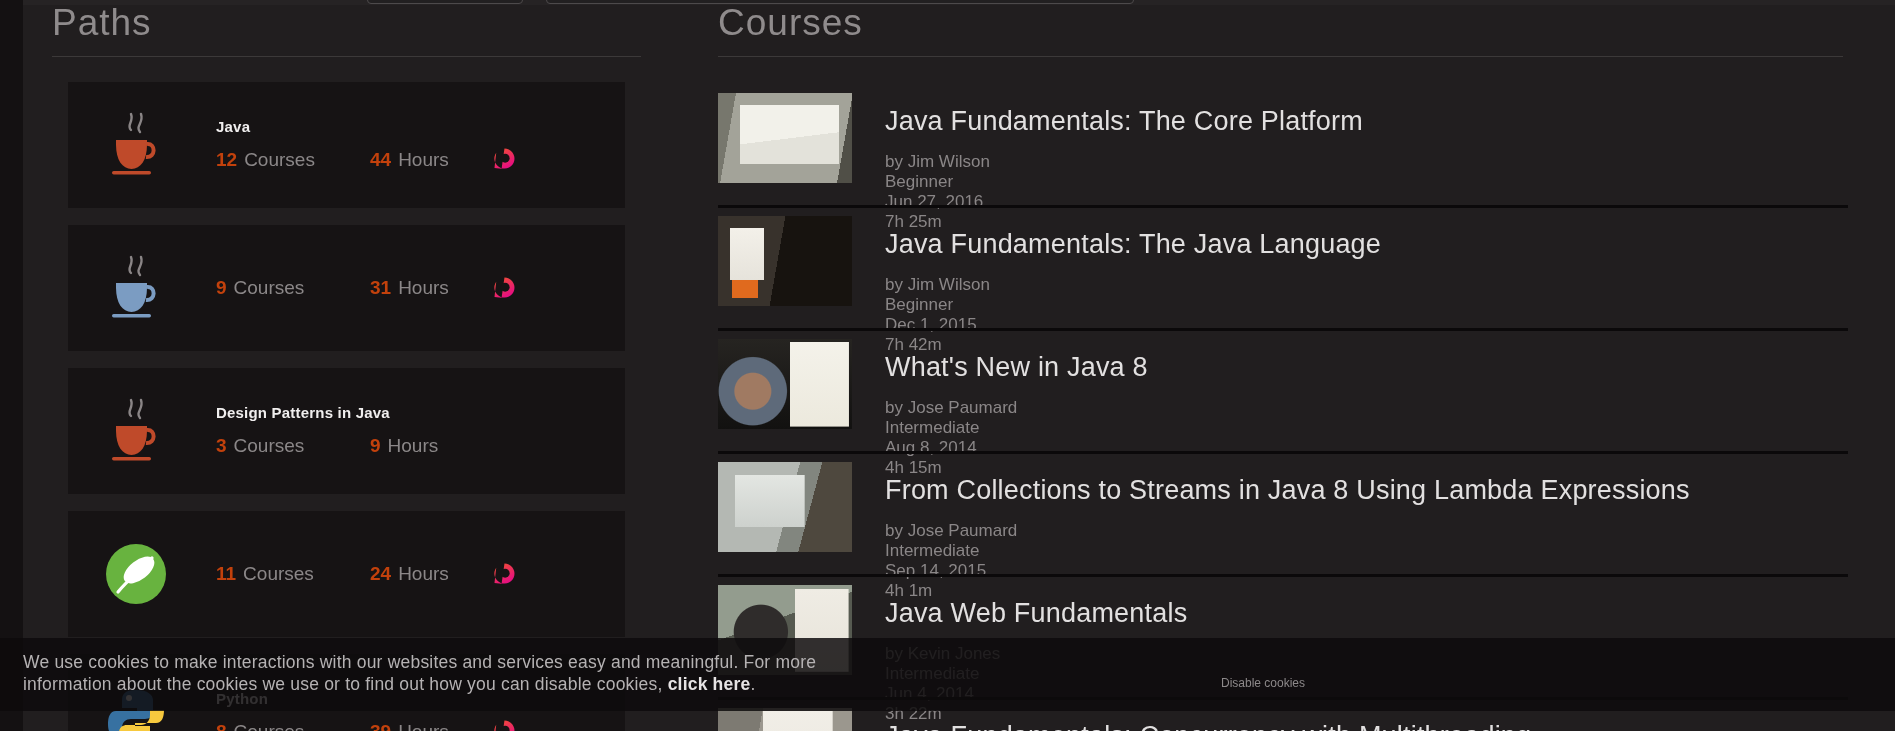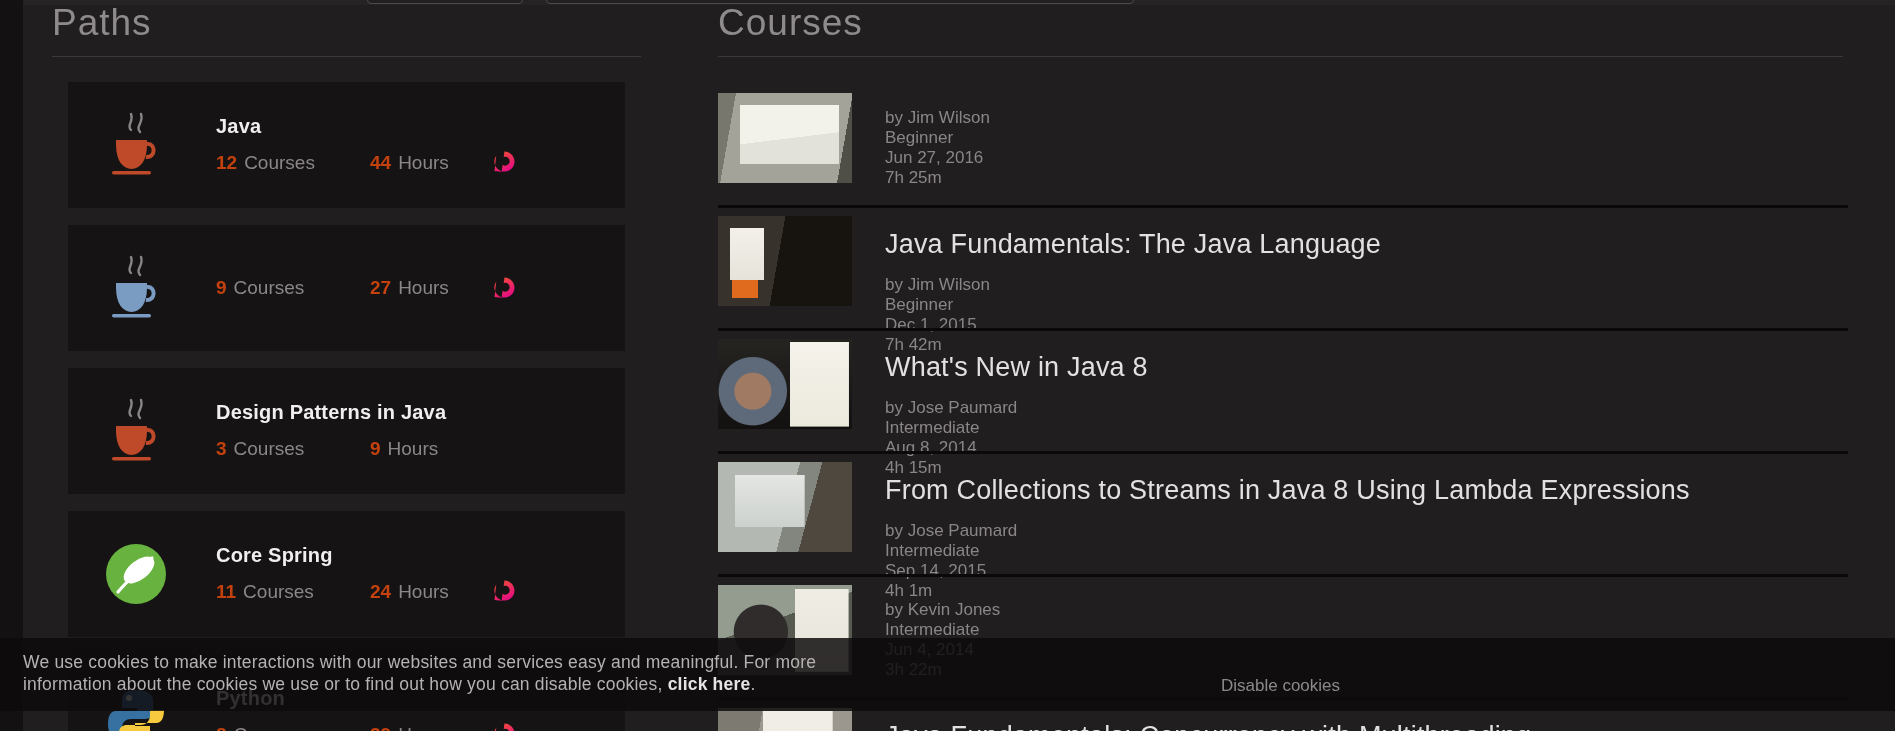--- a/index.html
+++ b/index.html
@@ -25,21 +25,21 @@
   .rule.courses-rule { left:718px; width:1125px; }
 
   
   .pcard {
     position:absolute; left:68px; width:557px; height:126px;
     background:#161314; display:flex; align-items:center; padding-left:36px;
     cursor:pointer;
   }
   .picon { width:64px; display:flex; justify-content:center; flex-shrink:0; }
   .pinfo { margin-left:48px; }
-  .ptitle { font-size:20px; font-weight:700; color:#f0eeee; margin-bottom:12px; letter-spacing:.2px; }
+  .ptitle { font-size:15px; font-weight:700; color:#f0eeee; margin-bottom:12px; letter-spacing:.2px; }
   .pmeta { display:flex; align-items:center; font-size:19px; color:#8b8788; }
   .pmeta .grp1 { width:154px; }
   .pmeta .grp2 { width:122px; }
   .pmeta .num { color:#c2410c; font-weight:700; margin-right:7px; }
   .badge { width:23px; height:25px; flex-shrink:0; }
   .badge.hidden { visibility:hidden; }
 
   
   .crow { position:absolute; left:718px; width:1130px; height:113px; }
   .thumb { position:absolute; left:0; top:0; width:134px; height:90px; cursor:pointer; }
@@ -75,21 +75,21 @@
       linear-gradient(#f1eee7,#eae6dc) 70% 50%/52% 94% no-repeat,
       linear-gradient(100deg,#7d7a72 0 30%,#9b978e 30%); }
 
   
   .cookie {
     position:absolute; left:0; top:638px; width:100%; height:73px;
     background:rgba(13,11,12,0.84); z-index:5;
   }
   .cookie-text { position:absolute; left:23px; top:13px; font-size:17.5px; line-height:22px; color:#b5b2b3; letter-spacing:.2px; }
   .cookie-link { color:#e6e3e4; font-weight:700; cursor:pointer; }
-  .disable-link { position:absolute; left:1221px; top:38px; font-size:17px; color:#8d898a; cursor:pointer; }
+  .disable-link { position:absolute; left:1221px; top:38px; font-size:12px; color:#8d898a; cursor:pointer; }
   .accept-btn {
     position:absolute; left:1376px; top:26px; width:494px; height:61px;
     background:transparent; border:2.5px solid #ef2490; border-radius:8px;
     color:#ef2490; font-size:20px; font-weight:700; letter-spacing:.6px;
     font-family:inherit; cursor:pointer;
   }
 </style>
 </head>
 <body>
 
@@ -141,21 +141,21 @@
         <path d="M22 20 c-5 -5 3 -8 0 -16" fill="none" stroke="#8a8586" stroke-width="2.4" stroke-linecap="round"></path>
         <path d="M31 22 c-5 -6 4 -9 1 -18" fill="none" stroke="#8a8586" stroke-width="2.4" stroke-linecap="round"></path>
         <path d="M7 30 h31 v5 c0 15 -6.5 24 -15.5 24 S7 50 7 35 Z" fill="#7b9cc2"></path>
         <path d="M38 34 c9 -1 9 14 -1 13" fill="none" stroke="#7b9cc2" stroke-width="4"></path>
         <rect x="3" y="61" width="39" height="3.5" rx="1.7" fill="#7b9cc2"></rect>
       </svg>
     </div>
     <div class="pinfo">
       <div class="pmeta">
         <span class="grp1"><span class="num">9</span><span>Courses</span></span>
-        <span class="grp2"><span class="num">27</span><span>Hours</span></span>
+        <span class="grp2"><span class="num">31</span><span>Hours</span></span>
         <svg class="badge" viewBox="0 0 24 26">
           <path d="M13 1.5 a10.5 10.5 0 1 1 -8.6 4.4 L2.6 21.8 L10 22.6" fill="url(#badge-grad)"></path>
           <circle cx="13.7" cy="11.6" r="4.7" fill="#161314"></circle>
         </svg>
       </div>
     </div>
   </div>
 
   <div class="pcard" style="top:368px">
     <div class="picon">
@@ -179,21 +179,20 @@
 
   <div class="pcard" style="top:511px">
     <div class="picon">
       <svg width="64" height="64" viewBox="0 0 64 64">
         <circle cx="32" cy="32" r="30" fill="#68b33f"></circle>
         <ellipse cx="35" cy="28" rx="18" ry="9.5" fill="#ffffff" transform="rotate(-38 35 28)"></ellipse>
         <path d="M14 50 C22 40 34 30 48 16" fill="none" stroke="#ffffff" stroke-width="3.2" stroke-linecap="round"></path>
       </svg>
     </div>
     <div class="pinfo">
-      <div class="ptitle">Core Spring</div>
       <div class="pmeta">
         <span class="grp1"><span class="num">11</span><span>Courses</span></span>
         <span class="grp2"><span class="num">24</span><span>Hours</span></span>
         <svg class="badge" viewBox="0 0 24 26">
           <path d="M13 1.5 a10.5 10.5 0 1 1 -8.6 4.4 L2.6 21.8 L10 22.6" fill="url(#badge-grad)"></path>
           <circle cx="13.7" cy="11.6" r="4.7" fill="#161314"></circle>
         </svg>
       </div>
     </div>
   </div>
@@ -218,20 +217,21 @@
       </div>
     </div>
   </div>
 
   <div class="section-title" style="left:718px">Courses</div>
   <div class="rule courses-rule"></div>
 
   <div class="crow" style="top:93px">
     <div class="thumb t0"></div>
     <div class="cinfo">
+      <div class="ctitle">Java Fundamentals: The Core Platform</div>
       <div class="cmeta">
         <span class="author">by Jim Wilson</span>
         <span class="level">Beginner</span>
         <span class="date">Jun 27, 2016</span>
         <span class="duration">7h 25m</span>
       </div>
     </div>
   </div>
   <div class="divider" style="top:205px"></div>
 
@@ -273,20 +273,21 @@
         <span class="date">Sep 14, 2015</span>
         <span class="duration">4h 1m</span>
       </div>
     </div>
   </div>
   <div class="divider" style="top:574px"></div>
 
   <div class="crow" style="top:585px">
     <div class="thumb t4"></div>
     <div class="cinfo">
+      <div class="ctitle">Java Web Fundamentals</div>
       <div class="cmeta">
         <span class="author">by Kevin Jones</span>
         <span class="level">Intermediate</span>
         <span class="date">Jun 4, 2014</span>
         <span class="duration">3h 22m</span>
       </div>
     </div>
   </div>
   <div class="divider" style="top:697px"></div>
 

